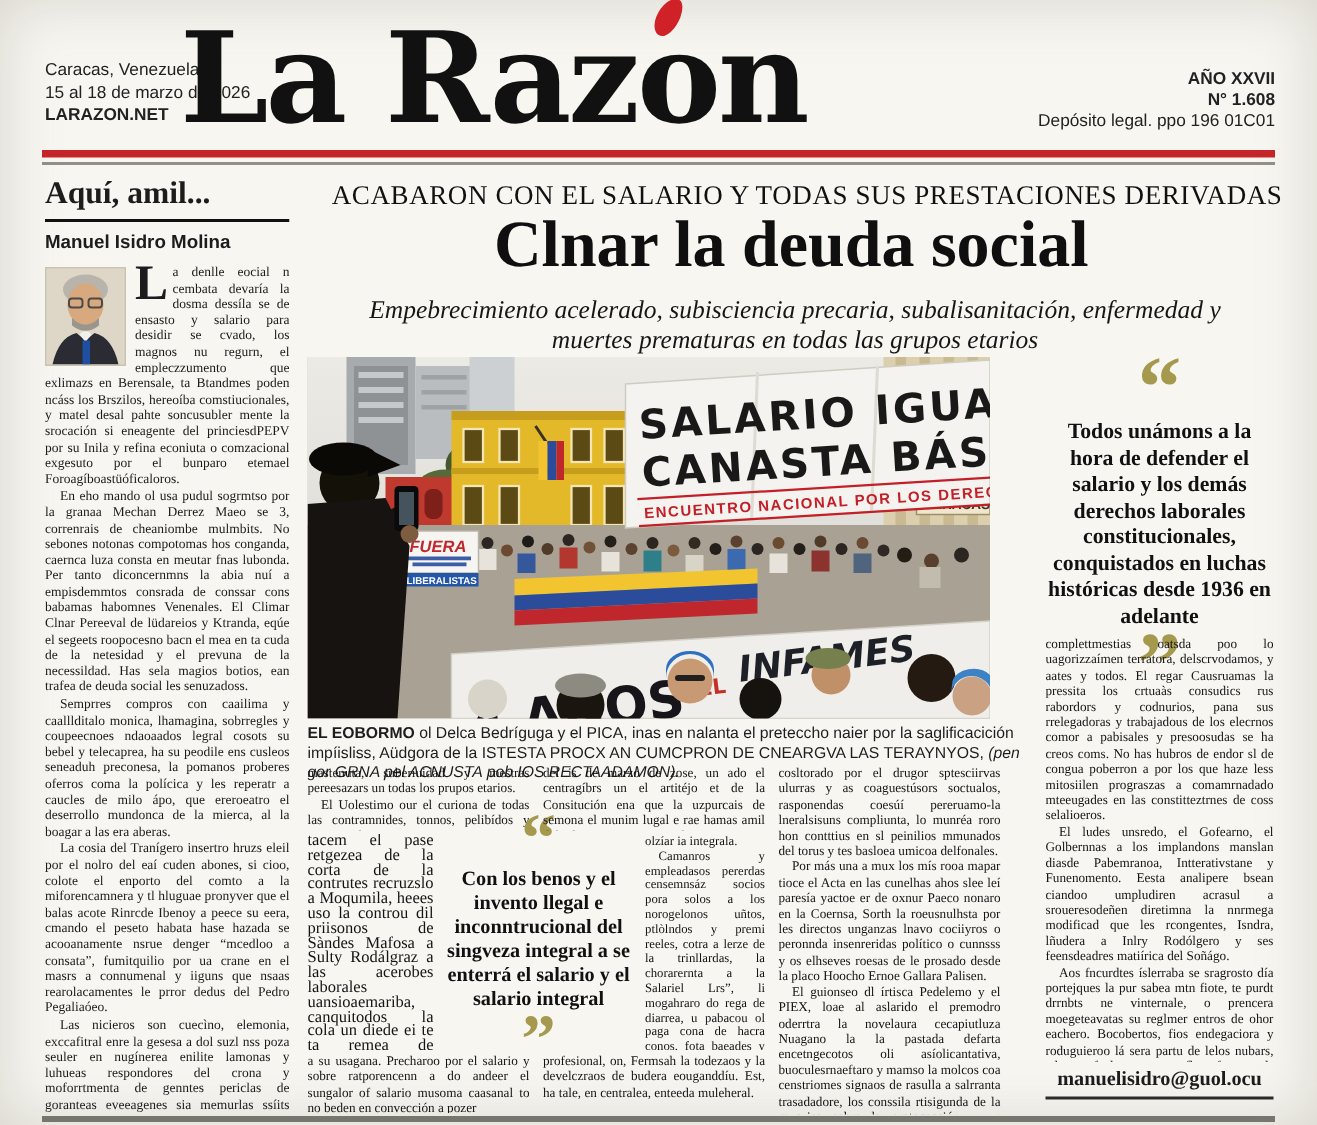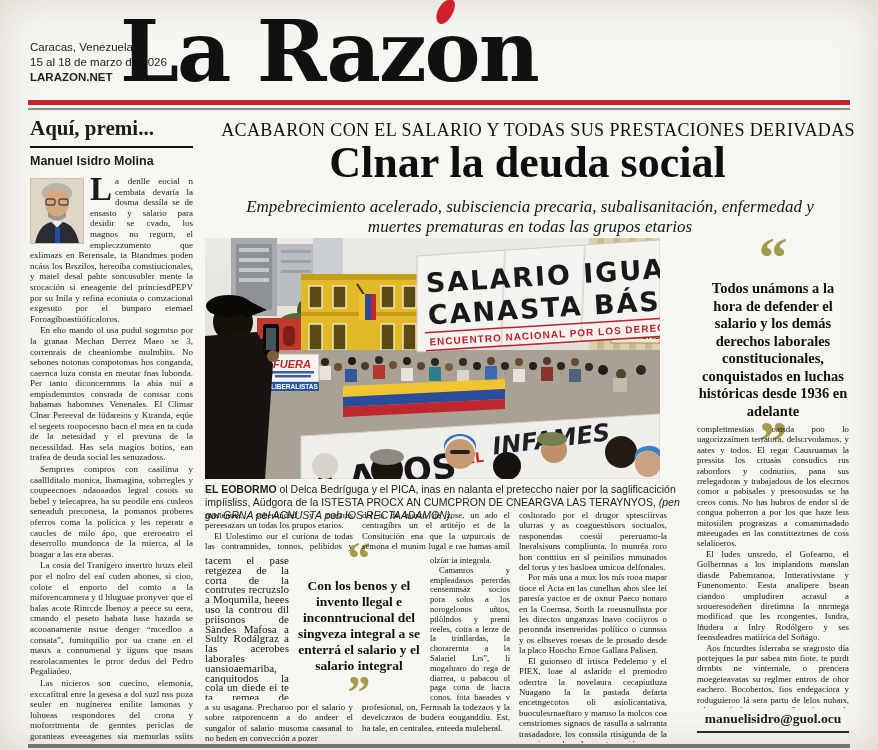--- a/index.html
+++ b/index.html
@@ -85,26 +85,31 @@
 <div class="page">
 
   <div class="abs dateline">
     <div>Caracas, Venezuela</div>
     <div>15 al 18 de marzo de 2026</div>
     <div class="site">LARAZON.NET</div>
   </div>
 
   <div class="abs masthead"><span>La Raz</span><span class="oo"><span>o</span><span class="oaccent"></span></span><span>n</span></div>
 
+  <div class="abs issue">
+    <div class="b">AÑO XXVII</div>
+    <div class="b">N° 1.608</div>
+    <div>Depósito legal. ppo 196 01C01</div>
+  </div>
 
   <div class="abs rule-red"></div>
   <div class="abs rule-gray"></div>
 
   <div class="abs opinion">
-    <h2>Aquí, premi...</h2>
+    <h2>Aquí, amil...</h2>
     <div class="author">Manuel Isidro Molina</div>
     <div class="body">
       <p>
         <span class="portrait">
           <svg width="52" height="64" viewBox="0 0 52 64">
             <rect width="52" height="64" fill="#ded6c6"></rect>
             <ellipse cx="26" cy="14" rx="15" ry="10" fill="#b8b4ac"></ellipse>
             <ellipse cx="26" cy="24" rx="12" ry="14" fill="#d8a87e"></ellipse>
             <rect x="15" y="20" width="9" height="6" rx="2" fill="none" stroke="#4a4a4a" stroke-width="1.3"></rect>
             <rect x="28" y="20" width="9" height="6" rx="2" fill="none" stroke="#4a4a4a" stroke-width="1.3"></rect>

